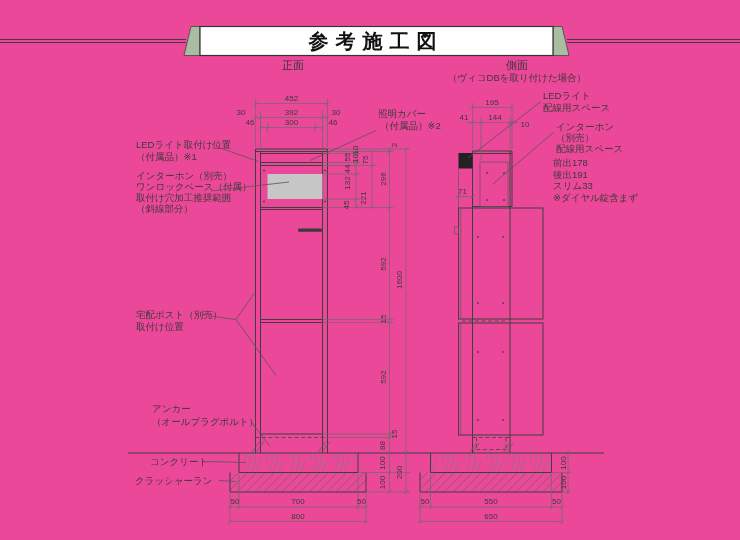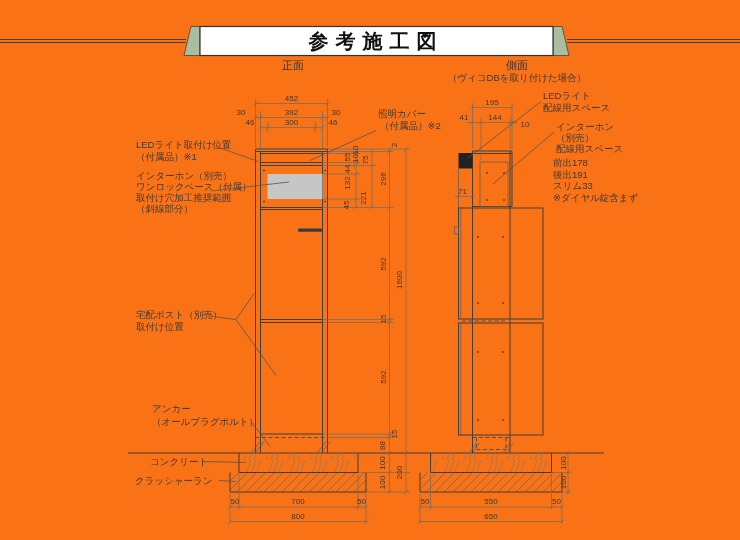--- a/index.html
+++ b/index.html
@@ -1,16 +1,16 @@
 <!DOCTYPE html>
 <html><head>
 <meta charset="utf-8">
 <style>
   html,body{margin:0;padding:0;background:#fff;}
-  .stage{width:740px;height:540px;position:relative;background:#f97316;
+  .stage{width:740px;height:540px;position:relative;background:#ec4899;
          font-family:"Liberation Sans","DejaVu Sans",sans-serif;}
   svg text{font-family:"Liberation Sans","DejaVu Sans",sans-serif;fill:#333;}
   .t-title{font-size:20px;font-weight:bold;letter-spacing:7px;fill:#111;}
   .t-cap{font-size:11px;fill:#333;}
   .t-lbl{font-size:9.5px;fill:#3a3a3a;}
   .t-dim{font-size:8px;fill:#3a3a3a;}
   .ln{stroke:#3f3f3f;stroke-width:1;fill:none;}
   .lt{stroke:#5a5a5a;stroke-width:0.7;fill:none;}
   .dm{stroke:#6a6a6a;stroke-width:0.7;fill:none;}
   .ld{stroke:#555;stroke-width:0.8;fill:none;}

